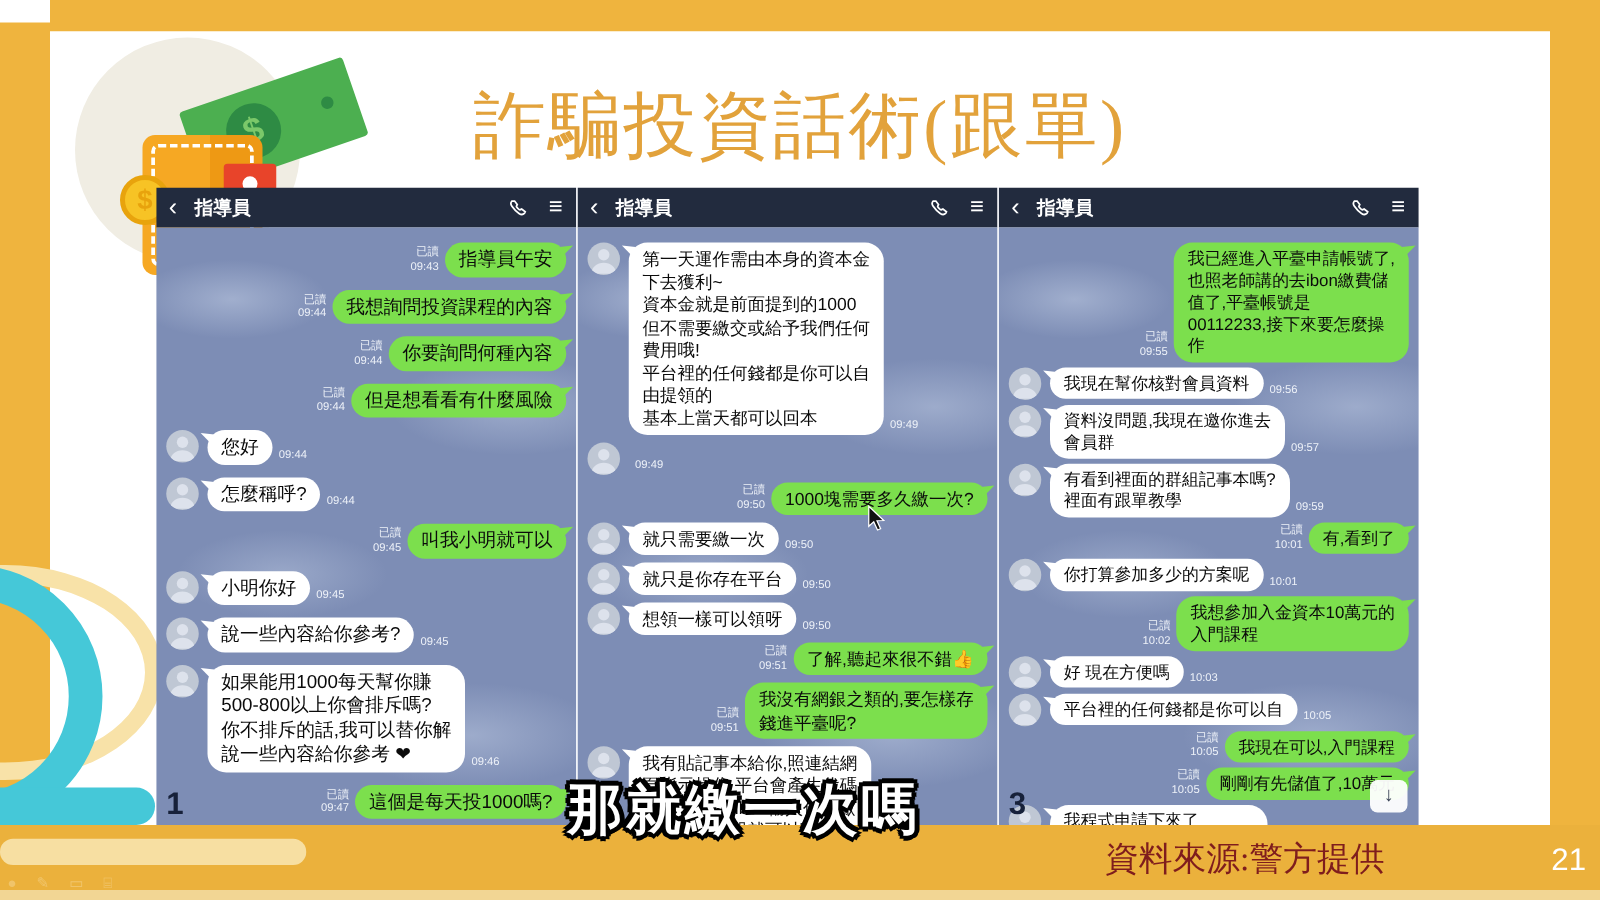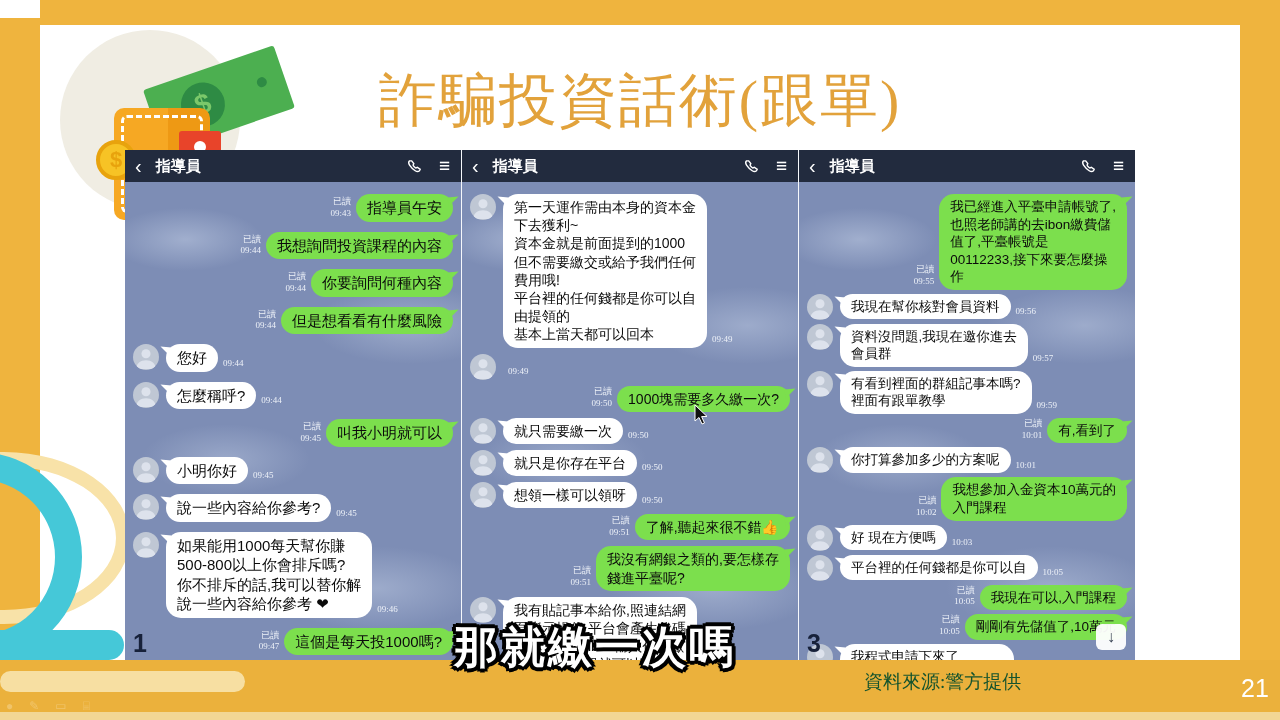--- a/index.html
+++ b/index.html
@@ -60,33 +60,33 @@
   .avatar{width:26px;height:26px;border-radius:50%;background:#BFC7D4;flex:0 0 26px;margin-right:7px;overflow:hidden;}
   .avatar svg{width:100%;height:100%;}
   .bubble{position:relative;max-width:76%;padding:4px 11px;border-radius:15px;line-height:1.3;color:#0B0B0B;
           white-space:pre-line;word-break:break-word;}
   .bubble.white{background:#FFFFFF;}
   .bubble.white::before{content:'';position:absolute;left:-6px;top:3px;width:0;height:0;
           border-right:11px solid #FFFFFF;border-bottom:9px solid transparent;transform:rotate(6deg);}
   .bubble.green{background:#7CDF4D;}
   .bubble.green::before{content:'';position:absolute;right:-6px;top:3px;width:0;height:0;
           border-left:11px solid #7CDF4D;border-bottom:9px solid transparent;transform:rotate(-6deg);}
-  .meta{font-size:9px;color:#EDF1F8;align-self:flex-end;margin:0 5px 2px;line-height:1.3;white-space:nowrap;font-family:Liberation Serif, serif;}
+  .meta{font-size:9px;color:#EDF1F8;align-self:flex-end;margin:0 5px 2px;line-height:1.3;white-space:nowrap;}
   .rmeta{display:flex;flex-direction:column;align-items:flex-end;}
   .pnum{position:absolute;left:8px;bottom:2px;font-size:25px;font-weight:bold;color:#17213A;z-index:4;}
   .scrollbtn{position:absolute;right:9px;bottom:10px;width:30px;height:26px;background:rgba(255,255,255,.95);
              border-radius:6px;color:#3A4456;font-size:16px;display:flex;align-items:center;justify-content:center;z-index:4;}
   
   .caption{position:absolute;left:595px;top:618px;transform:translateX(-50%);z-index:9;
            font-size:44px;font-weight:900;color:#FFFFFF;letter-spacing:3px;white-space:nowrap;
            text-shadow:-3px -3px 0 #000,3px -3px 0 #000,-3px 3px 0 #000,3px 3px 0 #000,
                        0 -4px 0 #000,0 4px 0 #000,-4px 0 0 #000,4px 0 0 #000;}
   
-  .source{position:absolute;left:864px;top:669px;z-index:9;font-family:"Liberation Serif","DejaVu Serif",serif;
-          font-size:19px;color:#14532d;}
+  .source{position:absolute;left:884px;top:669px;z-index:9;font-family:"Liberation Serif","DejaVu Serif",serif;
+          font-size:27px;color:#7f1d1d;}
   .pageno{position:absolute;left:1241px;top:674px;z-index:9;font-size:25px;color:#FFFFFF;}
   .cursor{position:absolute;left:694px;top:404px;z-index:20;}
 </style>
 </head>
 <body>
 
 <div class="stage">
 
   <div class="slide"></div>
   <div class="notch"></div>

